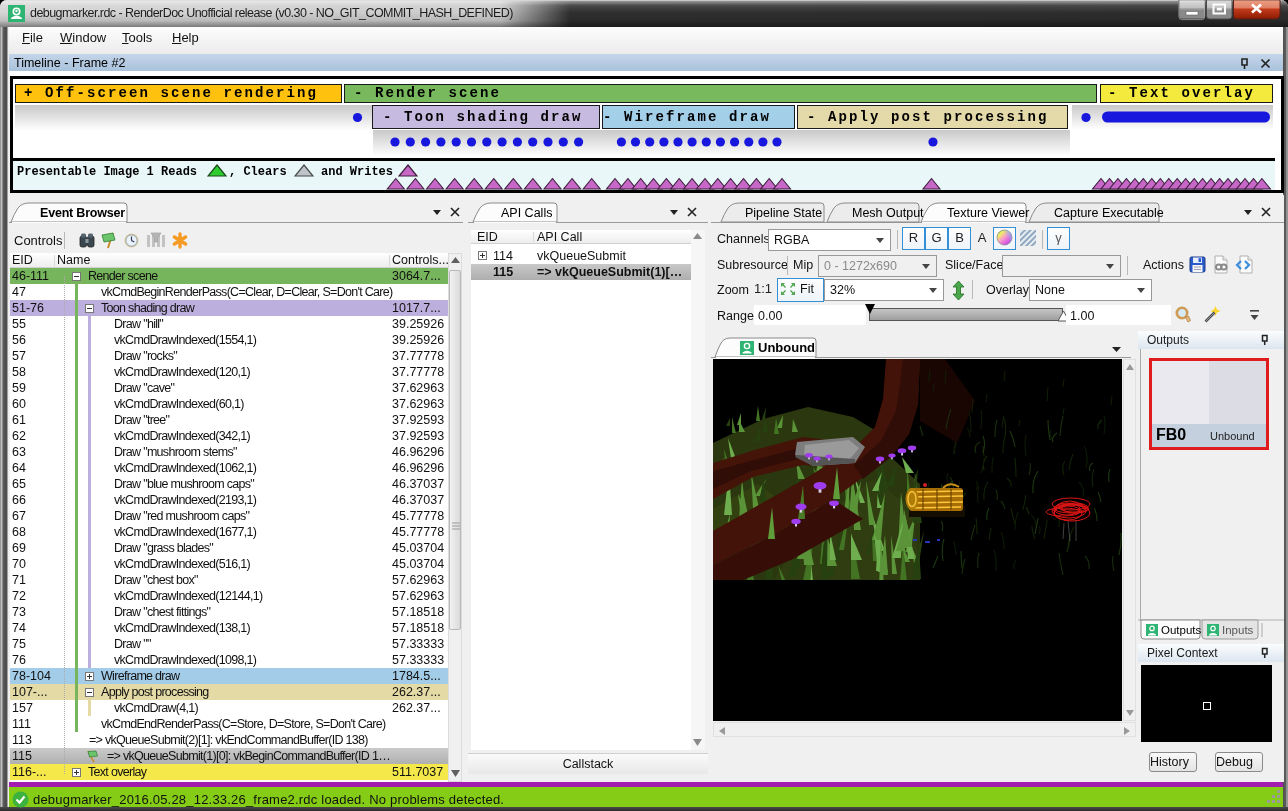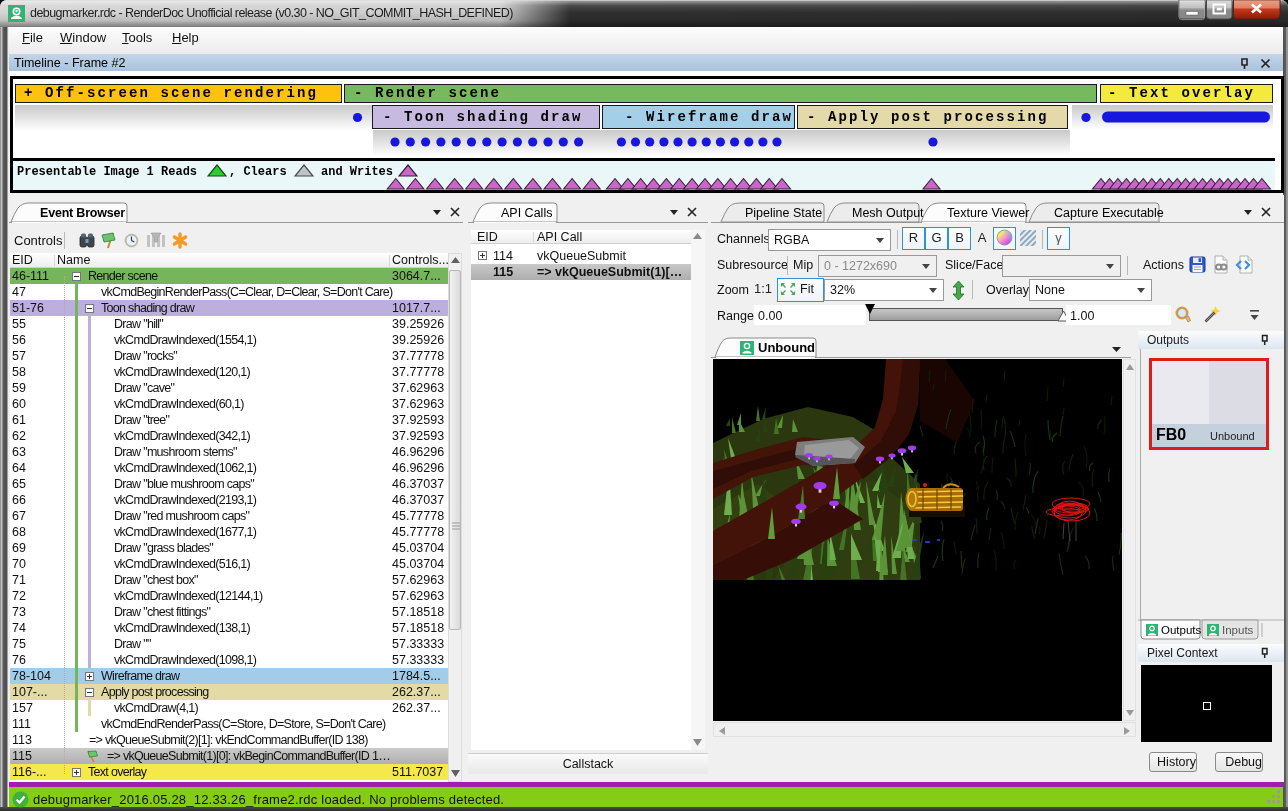--- a/index.html
+++ b/index.html
@@ -35,21 +35,21 @@
  line-height:17px;white-space:pre;overflow:hidden}
 .bar2{position:absolute;top:26px;height:24px;border:1px solid #1a1a1a;
  font-family:"Liberation Mono",monospace;font-size:14px;font-weight:bold;letter-spacing:2.1px;color:#000;
  line-height:22px;white-space:pre;overflow:hidden}
 .grad{position:absolute;background:linear-gradient(to bottom,#c9c9c9,#fdfdfd)}
 #presrow{position:absolute;left:13px;right:13px;top:158px;height:3px;background:#000}
 #presbg{position:absolute;left:13px;right:13px;top:161px;height:29px;background:#e9f7f9;
  font-family:"Liberation Mono",monospace;font-size:12px;font-weight:bold;color:#000}
 .hdrblue{background:linear-gradient(to bottom,#fbfdfe,#dce5ef);font-size:12px;color:#1a1a1a}
 .btn{position:absolute;border:1px solid #8a8a8a;border-radius:3px;
- background:linear-gradient(to bottom,#f8f8f8,#e4e4e4);font-size:12.5px;color:#111;text-align:right}
+ background:linear-gradient(to bottom,#f8f8f8,#e4e4e4);font-size:12.5px;color:#111;text-align:left}
 .dd{position:absolute;height:22px;border:1px solid #999;background:#fff;font-size:12.5px;color:#111;line-height:20px;padding-left:5px}
 .dd .ar{position:absolute;right:6px;top:8px;width:0;height:0;border-left:4px solid transparent;border-right:4px solid transparent;border-top:5px solid #444}
 .dd.dis{background:#f0f0f0;color:#8a8a8a}
 .tbtn{position:absolute;width:23px;height:23px;border:1.5px solid #338fd6;background:linear-gradient(to bottom,#fdfdfd,#eef4f9);
  font-size:13px;color:#222;text-align:center;line-height:19px}
 .fbtn{position:absolute;width:20px;height:22px;font-size:13px;color:#222;text-align:center;line-height:22px}
 .lbl{position:absolute;font-size:12.5px;color:#111;white-space:pre}
 .sep{position:absolute;width:1px;background:#b8b8b8}
 </style></head><body>
 <div id="win">
@@ -111,21 +111,21 @@
       </svg>
 </div>
 <div id="tlbox">
 <div class="bar1" style="left:2px;width:327px;background:#fec10d"><span style="padding-left:8px">+ Off-screen scene rendering</span></div>
 <div class="bar1" style="left:331px;width:753px;background:#77b95c"><span style="padding-left:9px">- Render scene</span></div>
 <div class="bar1" style="left:1087px;width:173px;background:#f3ea3d"><span style="padding-left:7px">- Text overlay</span></div>
 <div class="grad" style="left:2px;top:26px;width:357px;height:25px"></div>
 <div class="grad" style="left:360px;top:51px;width:697px;height:25px"></div>
 <div class="grad" style="left:1059px;top:26px;width:201px;height:24px"></div>
 <div class="bar2" style="left:359px;width:228px;background:#c7bae0"><span style="padding-left:10px">- Toon shading draw</span></div>
-<div class="bar2" style="left:589px;width:193px;background:#a4cfe9"><span style="padding-left:22px">- Wireframe draw</span></div>
+<div class="bar2" style="left:589px;width:193px;background:#a4cfe9"><span style="padding-left:0">- Wireframe draw</span></div>
 <div class="bar2" style="left:784px;width:271px;background:#e4daa9"><span style="padding-left:9px">- Apply post processing</span></div>
 <svg class="abs" style="left:0;top:0" width="1268" height="111">
         <circle cx="344.5" cy="38.5" r="4.6" fill="#1717dd"></circle>
         <circle cx="382.0" cy="63" r="4.6" fill="#1717dd"></circle>
         <circle cx="397.3" cy="63" r="4.6" fill="#1717dd"></circle>
         <circle cx="412.6" cy="63" r="4.6" fill="#1717dd"></circle>
         <circle cx="427.9" cy="63" r="4.6" fill="#1717dd"></circle>
         <circle cx="443.2" cy="63" r="4.6" fill="#1717dd"></circle>
         <circle cx="458.5" cy="63" r="4.6" fill="#1717dd"></circle>
         <circle cx="473.8" cy="63" r="4.6" fill="#1717dd"></circle>

